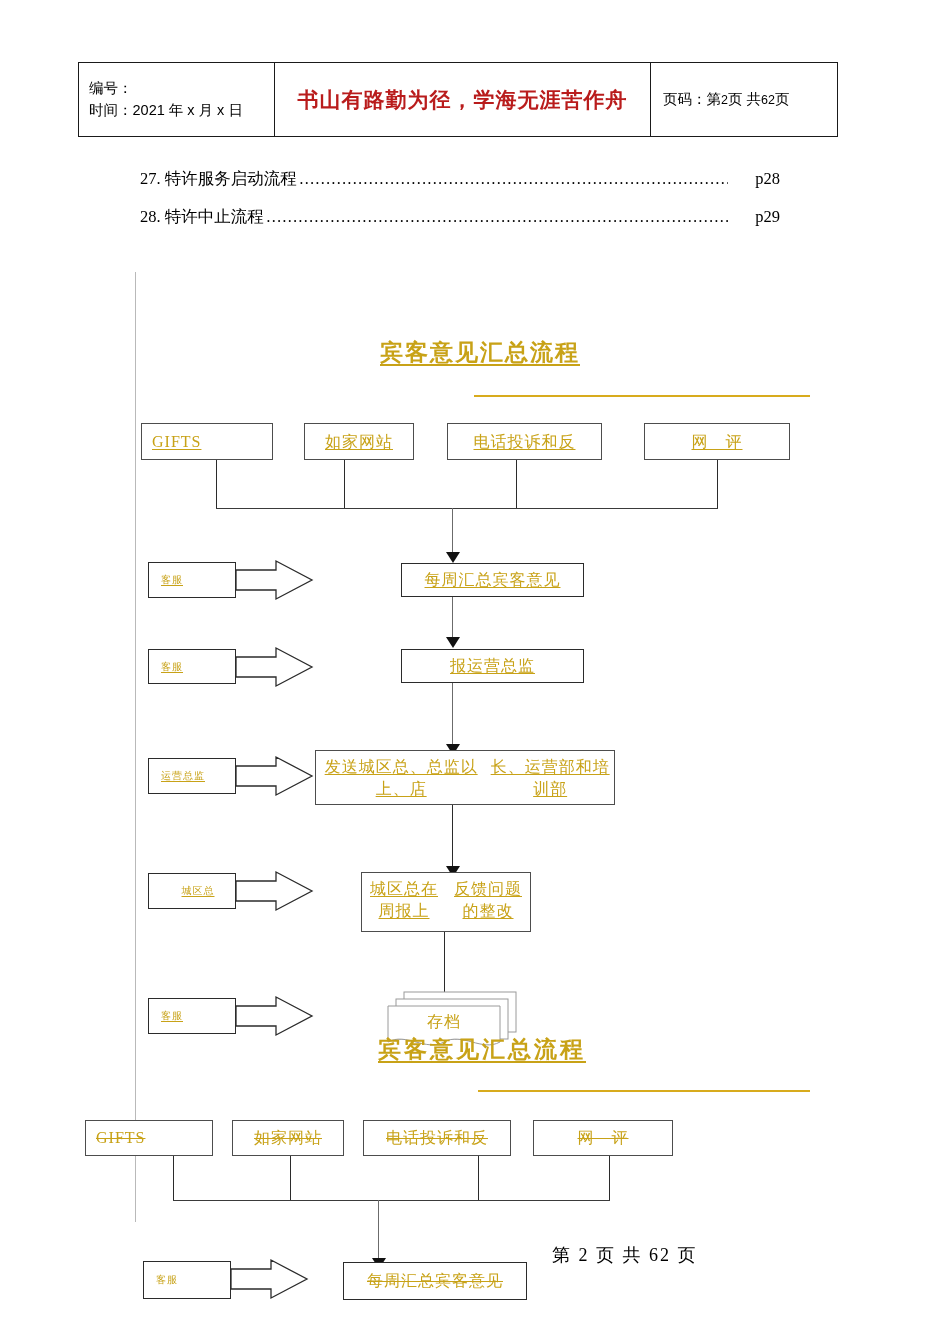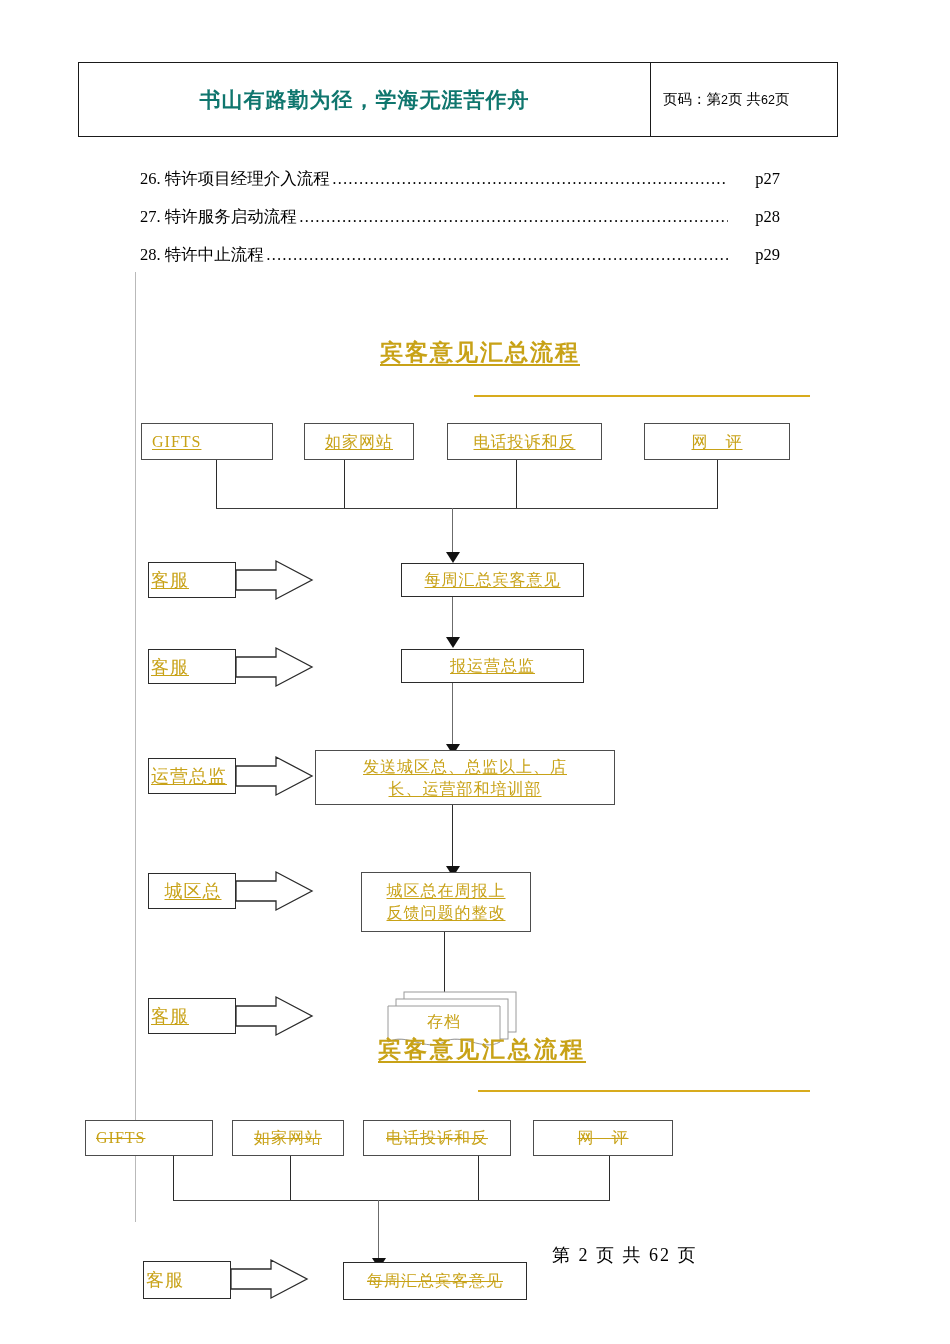--- a/index.html
+++ b/index.html
@@ -12,21 +12,21 @@
 
   
   .hdr { position:absolute; left:78px; top:62px; width:760px; height:75px;
          border:1.5px solid #1a1a1a; display:flex; }
   .hdr-cell { display:flex; flex-direction:column; justify-content:center; }
   .hdr-left  { width:196px; padding-left:10px; border-right:1.5px solid #1a1a1a;
                font-size:14.5px; line-height:1.45;
                font-family:"Liberation Sans","DejaVu Sans",sans-serif; }
   .hdr-mid   { flex:1; align-items:center; justify-content:center;
                border-right:1.5px solid #1a1a1a;
-               color:#0f766e; font-size:21px; font-weight:bold; letter-spacing:1px;
+               color:#b91c1c; font-size:21px; font-weight:bold; letter-spacing:1px;
                font-family:"Liberation Serif","DejaVu Serif",serif; }
   .hdr-right { width:186px; padding-left:12px; font-size:14.5px;
                font-family:"Liberation Sans","DejaVu Sans",sans-serif; }
   .hdr-right .num { font-size:12.5px; }
 
   
   .toc { position:absolute; left:140px; top:168px; width:640px;
          font-size:16.5px; }
   .toc-row { display:flex; align-items:baseline; margin-bottom:16px;
              white-space:nowrap; }
@@ -54,22 +54,22 @@
         display:flex; align-items:center; justify-content:center;
         color:#c8a217; font-size:16px; line-height:1.35;
         text-align:center; letter-spacing:1px; }
   .bx.dark { border-color:#2b2b2b;margin-left:40px; }
   .bx .u  { text-decoration:underline; text-underline-offset:2px; }
   .bx .s  { text-decoration:line-through; }
   .bx.left { justify-content:flex-start; padding-left:10px; }
 
   
   .role { position:absolute; border:1.3px solid #2b2b2b; background:#fff;
-          display:flex; align-items:center; padding-left:2px;
-          color:#c8a217; font-size:18px; letter-spacing:1px; }
+          display:flex; align-items:center; padding-left:12px;
+          color:#c8a217; font-size:10px; letter-spacing:1px; }
   .role span { text-decoration:underline; text-underline-offset:2px; }
   .role.nost span { text-decoration:none; }
 
   
   .vline { position:absolute; width:1.2px; background:#6b6b6b; }
   .vline.dk { background:#2b2b2b; width:1.4px; }
   .hline { position:absolute; height:1.3px; background:#3a3a3a; }
   .arrowhead { position:absolute; width:0; height:0;
                border-left:7px solid transparent; border-right:7px solid transparent;
                border-top:11px solid #111; }
@@ -79,34 +79,33 @@
 
   
   .pfoot { position:absolute; left:552px; top:1243px; font-size:18px;
            letter-spacing:2px;
            font-family:"Liberation Serif","DejaVu Serif",serif; }
 </style>
 </head>
 <body>
 
 <div class="hdr">
+  <div class="hdr-cell hdr-left">
+    <div>编号：</div>
+    <div>时间：2021 年 x 月 x 日</div>
+  </div>
   <div class="hdr-cell hdr-mid">书山有路勤为径，学海无涯苦作舟</div>
   <div class="hdr-cell hdr-right">
     <div>
       <span>页码：第</span><span class="num">2</span><span>页 共</span><span class="num">62</span><span>页</span>
     </div>
   </div>
 </div>
 
 <div class="toc">
-  <div class="toc-row">
-    <span class="toc-label">26. 特许项目经理介入流程</span>
-    <span class="toc-dots">…………………………………………………………………</span>
-    <span class="toc-page">p27</span>
-  </div>
   <div class="toc-row">
     <span class="toc-label">27. 特许服务启动流程</span>
     <span class="toc-dots">……………………………………………………………………………</span>
     <span class="toc-page">p28</span>
   </div>
   <div class="toc-row">
     <span class="toc-label">28. 特许中止流程</span>
     <span class="toc-dots">………………………………………………………………………………</span>
     <span class="toc-page">p29</span>
   </div>
@@ -153,32 +152,32 @@
   <div class="bx dark" style="left:361px; top:649px; width:183px; height:34px;">
     <span class="u">报运营总监</span>
     </div>
   <div class="role" style="left:148px; top:649px; width:88px; height:35px;">
     <span>客服</span>
     </div>
 
   <div class="vline" style="left:452px; top:683px; height:63px;"></div>
   <div class="arrowhead" style="left:446px; top:744px;"></div>
 
-  <div class="bx" style="left:315px; top:750px; width:300px; height:55px; flex-direction:column;">
+  <div class="bx" style="left:315px; top:750px; width:300px; height:55px; flex-direction:row;">
     <span class="u">发送城区总、总监以上、店</span>
     <span class="u">长、运营部和培训部</span>
     </div>
   <div class="role" style="left:148px; top:758px; width:88px; height:36px;">
     <span>运营总监</span>
     </div>
 
   <div class="vline dk" style="left:452px; top:805px; height:63px;"></div>
   <div class="arrowhead" style="left:446px; top:866px;"></div>
 
-  <div class="bx" style="left:361px; top:872px; width:170px; height:60px; flex-direction:column;">
+  <div class="bx" style="left:361px; top:872px; width:170px; height:60px; flex-direction:row;font-family:Liberation Mono, monospace;">
     <span class="u">城区总在周报上</span>
     <span class="u">反馈问题的整改</span>
     </div>
   <div class="role" style="left:148px; top:873px; width:88px; height:36px;justify-content:center;">
     <span>城区总</span>
     </div>
 
   <div class="vline dk" style="left:444px; top:932px; height:63px;"></div>
   <div class="arrowhead" style="left:438px; top:993px;"></div>
 

